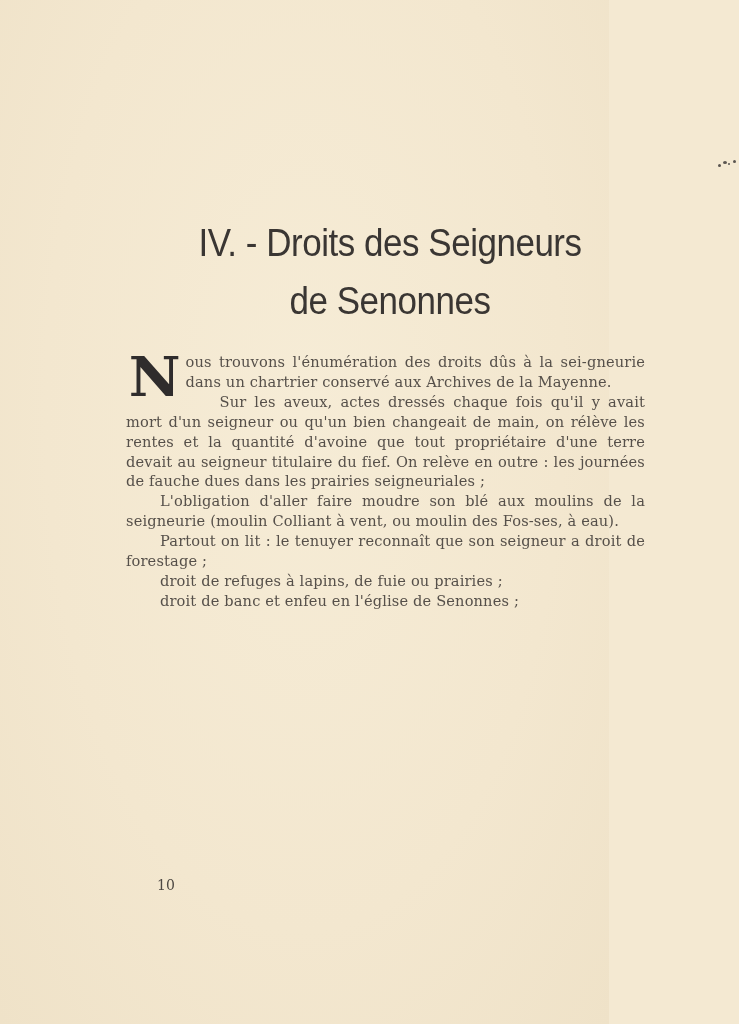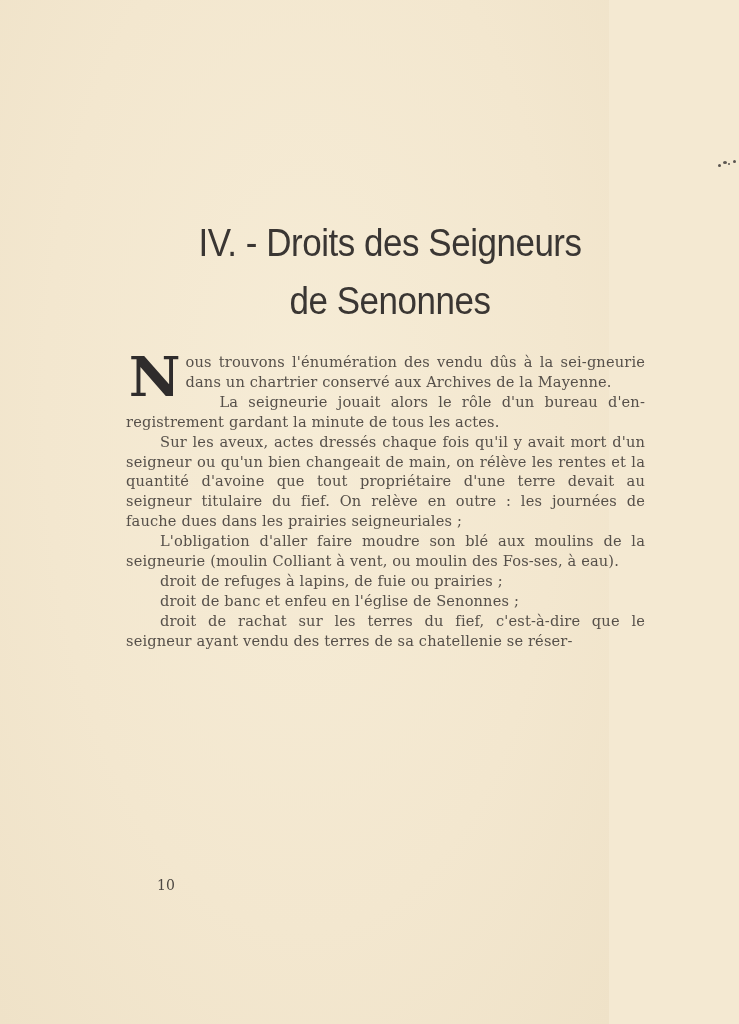--- a/index.html
+++ b/index.html
@@ -97,23 +97,22 @@
     <span style="left:2px;top:6px;width:3px;height:3px;"></span>
     <span style="left:7px;top:3px;width:4px;height:3px;"></span>
     <span style="left:12px;top:5px;width:2px;height:2px;"></span>
     <span style="left:17px;top:2px;width:3px;height:3px;"></span>
   </div>
 
   <h1 class="title l1">IV. - Droits des Seigneurs</h1>
   <h1 class="title l2">de Senonnes</h1>
 
   <div class="body-text">
-    <p class="first"><span class="dropcap">N</span><span class="smallcaps-lead">ous trouvons l'énumération des vendu dûs à la sei-gneurie dans un chartrier conservé aux Archives de la Mayenne.</span></p>
-    <p>La seigneurie jouait alors le rôle d'un bureau d'en-registrement gardant la minute de tous les actes.</p>
+    <p class="first"><span class="dropcap">N</span><span class="smallcaps-lead">ous trouvons l'énumération des droits dûs à la sei-gneurie dans un chartrier conservé aux Archives de la Mayenne.</span></p>
     <p>Sur les aveux, actes dressés chaque fois qu'il y avait mort d'un seigneur ou qu'un bien changeait de main, on rélève les rentes et la quantité d'avoine que tout propriétaire d'une terre devait au seigneur titulaire du fief. On relève en outre : les journées de fauche dues dans les prairies seigneuriales ;</p>
     <p>L'obligation d'aller faire moudre son blé aux moulins de la seigneurie (moulin Colliant à vent, ou moulin des Fos-ses, à eau).</p>
+    <p>Partout on lit : le tenuyer reconnaît que son seigneur a droit de forestage ;</p>
     <p>droit de refuges à lapins, de fuie ou prairies ;</p>
     <p>droit de banc et enfeu en l'église de Senonnes ;</p>
-    <p>droit de rachat sur les terres du fief, c'est-à-dire que le seigneur ayant vendu des terres de sa chatellenie se réser-</p>
   </div>
 
   <div class="page-number">10</div>
 </div>
 
 </body></html>

